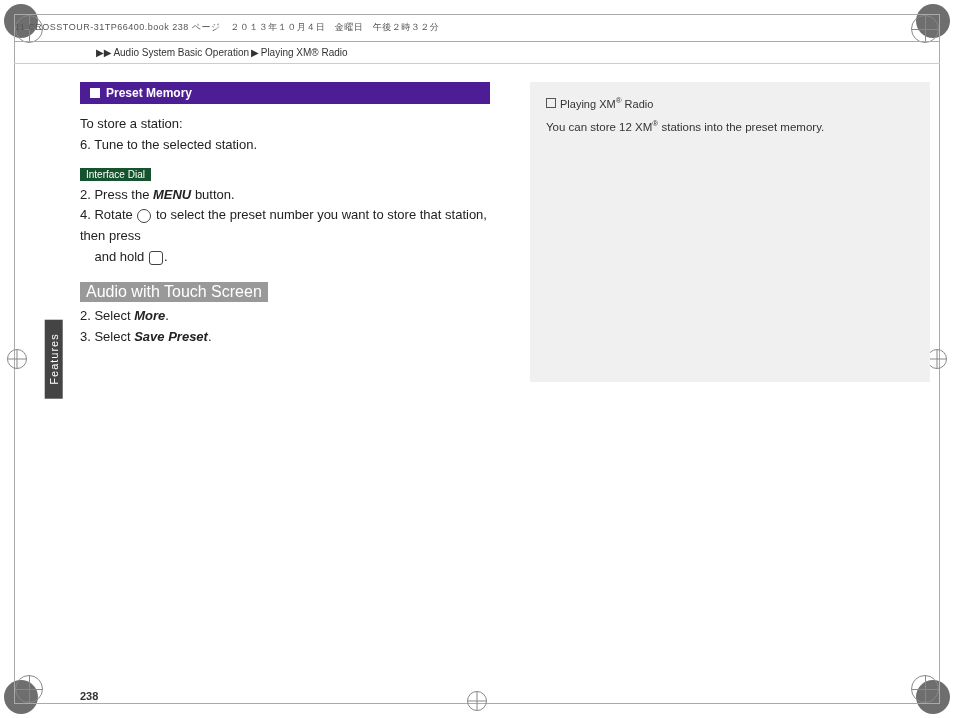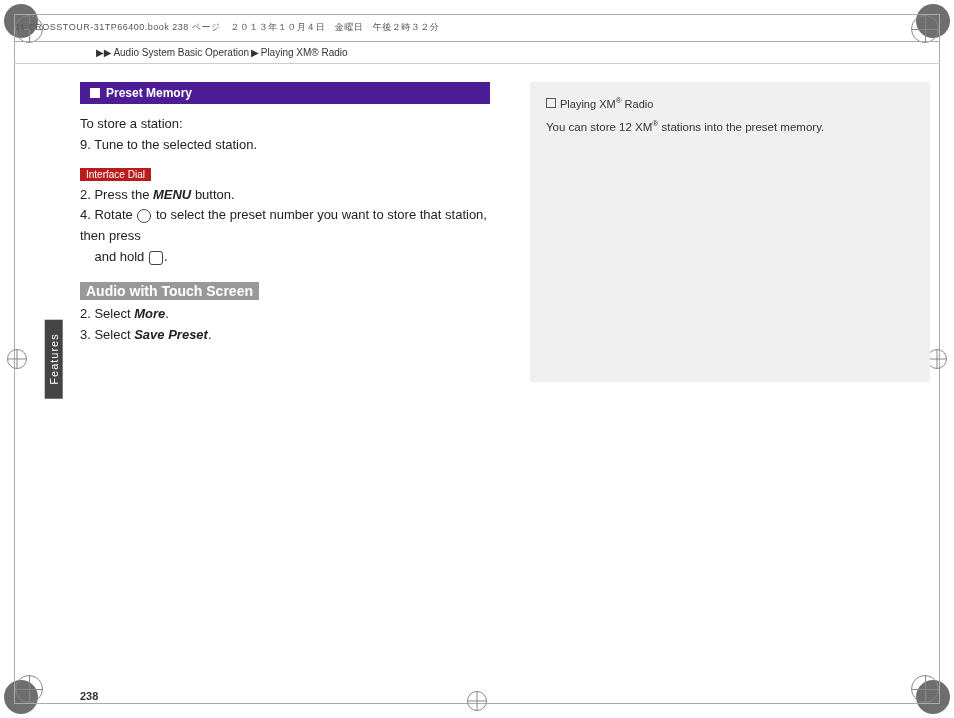--- a/index.html
+++ b/index.html
@@ -173,36 +173,35 @@
 
     .content-block p {
       font-size: 13px;
       line-height: 1.6;
       color: #222;
     }
 
     
     .subsection-label {
       display: inline-block;
-      background: #b91c1c;
+      background: #14532d;
       color: #fff;
       font-size: 10px;
       padding: 1px 6px;
       margin: 6px 0 4px 0;
     }
 
     
     .subsection-label-light {
       display: inline-block;
       background: #999;
       color: #fff;
-      font-size: 14px;
+      font-size: 16px;
       padding: 1px 6px;
       margin: 8px 0 4px 0;
-      font-weight: bold;
     }
 
     .step-text {
       font-size: 11.5px;
       line-height: 1.7;
       color: #222;
     }
 
     .step-text .bold {
       font-weight: bold;
@@ -393,21 +392,21 @@
 
     
     <div class="section-title-bar">
       <span class="section-title-icon"></span>
       <span>Preset Memory</span>
     </div>
 
     
     <div class="content-block">
       <p>To store a station:</p>
-      <p>9. Tune to the selected station.</p>
+      <p>6. Tune to the selected station.</p>
     </div>
 
     
     <div class="subsection-label">Interface Dial</div>
 
     <div class="content-block">
       <p class="step-text">
         2. Press the <span class="bold">MENU</span> button.
       </p>
       <p class="step-text">

